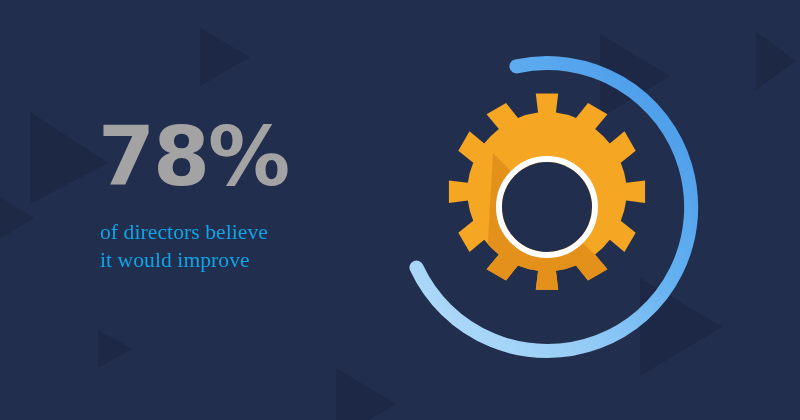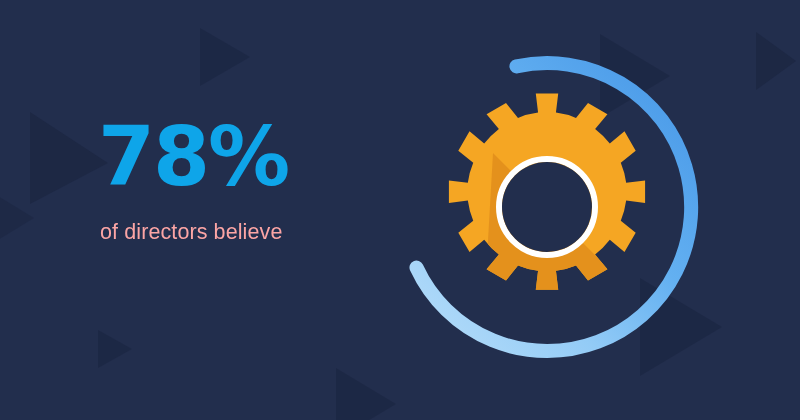--- a/index.html
+++ b/index.html
@@ -74,23 +74,24 @@
       <polygon opacity="0.80" points="600,34 670,76 600,118" fill="#1c2743"></polygon>
       <polygon opacity="0.85" points="756,32 796,61 756,90" fill="#1c2743"></polygon>
       <polygon opacity="0.80" points="98,330 132,349 98,368" fill="#1c2743"></polygon>
       <polygon opacity="0.80" points="336,368 396,404 336,440" fill="#1c2743"></polygon>
       <polygon opacity="0.80" points="640,278 722,327 640,376" fill="#1c2743"></polygon>
       <polygon opacity="0.60" points="-12,190 34,218 -12,246" fill="#1c2743"></polygon>
     </g>
   </svg>
 
   <div class="text-block">
-    <div class="stat-number" style="color: #0ea5e9;">78%</div>
-    <div class="stat-caption" style="color: #fca5a5;">
+    <div class="stat-number" style="color: #a3a3a3;">78%</div>
+    <div class="stat-caption" style="color: #0ea5e9; font-family: Liberation Serif, serif;">
       <span class="line">of directors believe</span>
+      <span class="line">it would improve</span>
     </div>
   </div>
 
   <div class="graphic">
     <svg width="330" height="340" viewBox="0 0 330 340" xmlns="http://www.w3.org/2000/svg" aria-hidden="true">
       <defs>
         <linearGradient id="arcGrad" x1="0.05" y1="0.95" x2="0.95" y2="0.08">
           <stop offset="0%" stop-color="#b2dbf9"></stop>
           <stop offset="32%" stop-color="#93cbf6"></stop>
           <stop offset="62%" stop-color="#63b0f1"></stop>

